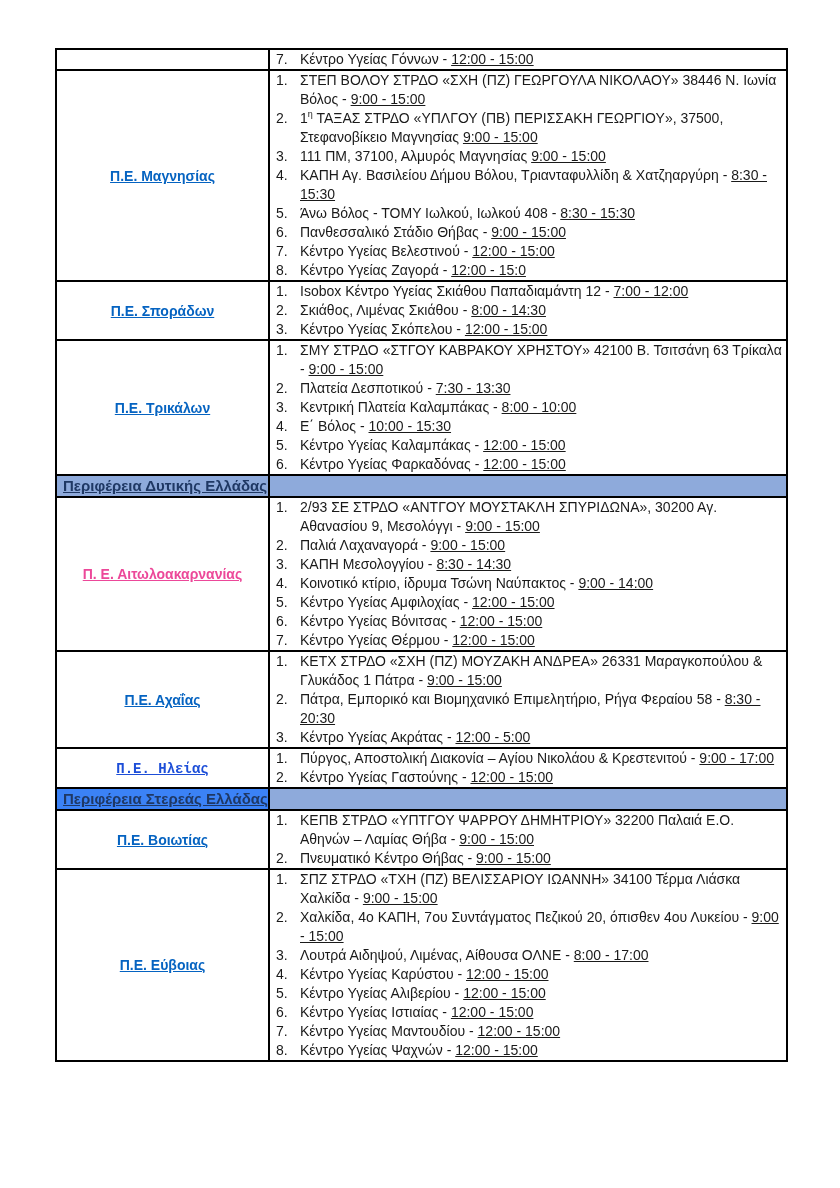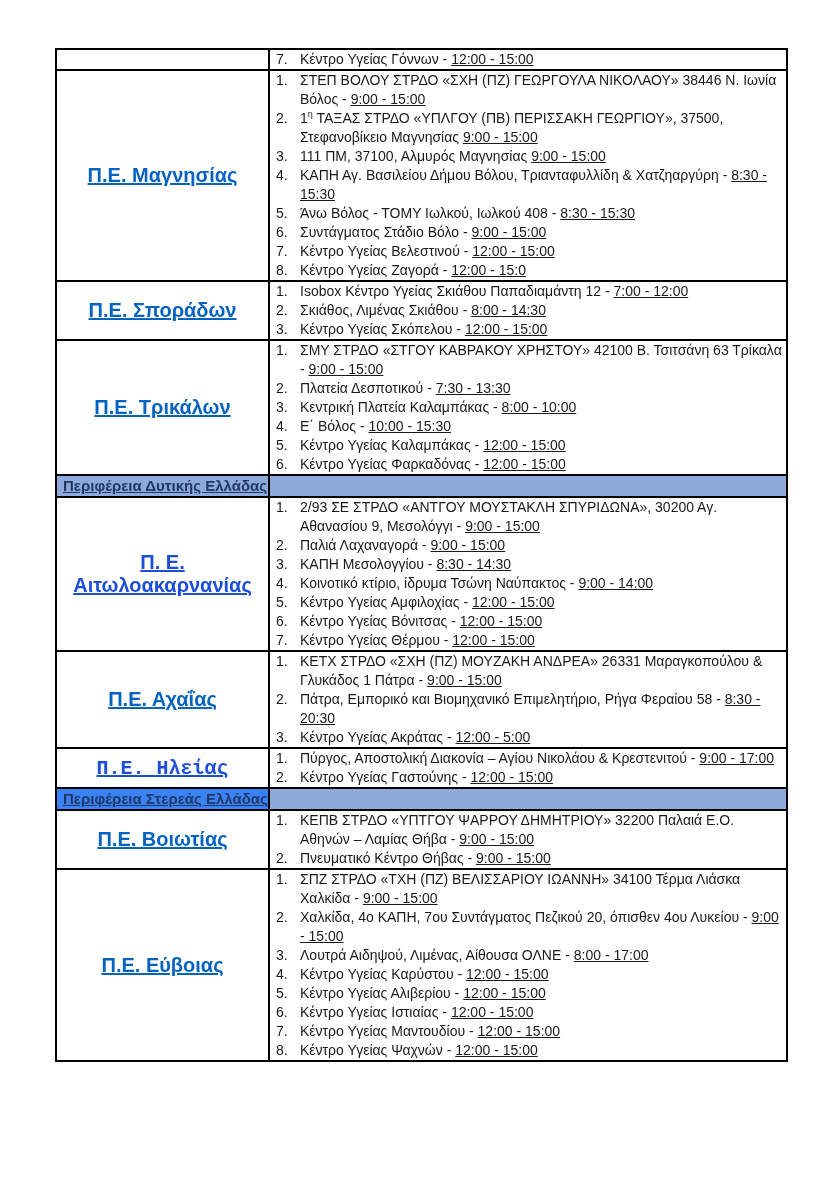--- a/index.html
+++ b/index.html
@@ -30,21 +30,21 @@
   }
   col.region-col { width: 213px; }
   col.items-col  { width: 518px; }
 
   td.region-cell {
     text-align: center;
     vertical-align: middle;
   }
   .region-link {
     font-weight: bold;
-    font-size: 20px;
+    font-size: 14px;
     text-decoration: underline;
     cursor: pointer;
     margin-top: 42px;
   }
   td.items-cell {
     vertical-align: middle;
     padding: 2px 10px 2px 6px;
   }
   .item {
     display: flex;
@@ -113,21 +113,21 @@
             <div class="item">
               <span class="item-num">4.</span>
               <span class="item-text"><span>ΚΑΠΗ Αγ. Βασιλείου Δήμου Βόλου, Τριανταφυλλίδη &amp; Χατζηαργύρη - </span><span class="time">8:30 - 15:30</span></span>
             </div>
             <div class="item">
               <span class="item-num">5.</span>
               <span class="item-text"><span>Άνω Βόλος - ΤΟΜΥ Ιωλκού, Ιωλκού 408 - </span><span class="time">8:30 - 15:30</span></span>
             </div>
             <div class="item">
               <span class="item-num">6.</span>
-              <span class="item-text"><span>Συντάγματος Στάδιο Βόλο - </span><span class="time">9:00 - 15:00</span></span>
+              <span class="item-text"><span>Πανθεσσαλικό Στάδιο Θήβας - </span><span class="time">9:00 - 15:00</span></span>
             </div>
             <div class="item">
               <span class="item-num">7.</span>
               <span class="item-text"><span>Κέντρο Υγείας Βελεστινού - </span><span class="time">12:00 - 15:00</span></span>
             </div>
             <div class="item">
               <span class="item-num">8.</span>
               <span class="item-text"><span>Κέντρο Υγείας Ζαγορά - </span><span class="time">12:00 - 15:0</span></span>
             </div>
           </td>
@@ -176,21 +176,21 @@
               <span class="item-num">6.</span>
               <span class="item-text"><span>Κέντρο Υγείας Φαρκαδόνας - </span><span class="time">12:00 - 15:00</span></span>
             </div>
           </td>
         </tr>
         <tr class="band-row">
           <td style="background: rgb(142, 170, 219);"><span class="band-label" style="color: rgb(31, 56, 100);">Περιφέρεια Δυτικής Ελλάδας</span></td>
           <td style="background: rgb(142, 170, 219);"></td>
         </tr>
         <tr>
-          <td class="region-cell"><span class="region-link" style="color: #1d4ed8;">Π. Ε. Αιτωλοακαρνανίας</span></td>
+          <td class="region-cell"><span class="region-link" style="color: #ec4899;">Π. Ε. Αιτωλοακαρνανίας</span></td>
           <td class="items-cell">
             <div class="item">
               <span class="item-num">1.</span>
               <span class="item-text"><span>2/93 ΣΕ ΣΤΡΔΟ «ΑΝΤΓΟΥ ΜΟΥΣΤΑΚΛΗ ΣΠΥΡΙΔΩΝΑ», 30200 Αγ. Αθανασίου 9, Μεσολόγγι - </span><span class="time">9:00 - 15:00</span></span>
             </div>
             <div class="item">
               <span class="item-num">2.</span>
               <span class="item-text"><span>Παλιά Λαχαναγορά - </span><span class="time">9:00 - 15:00</span></span>
             </div>
             <div class="item">

